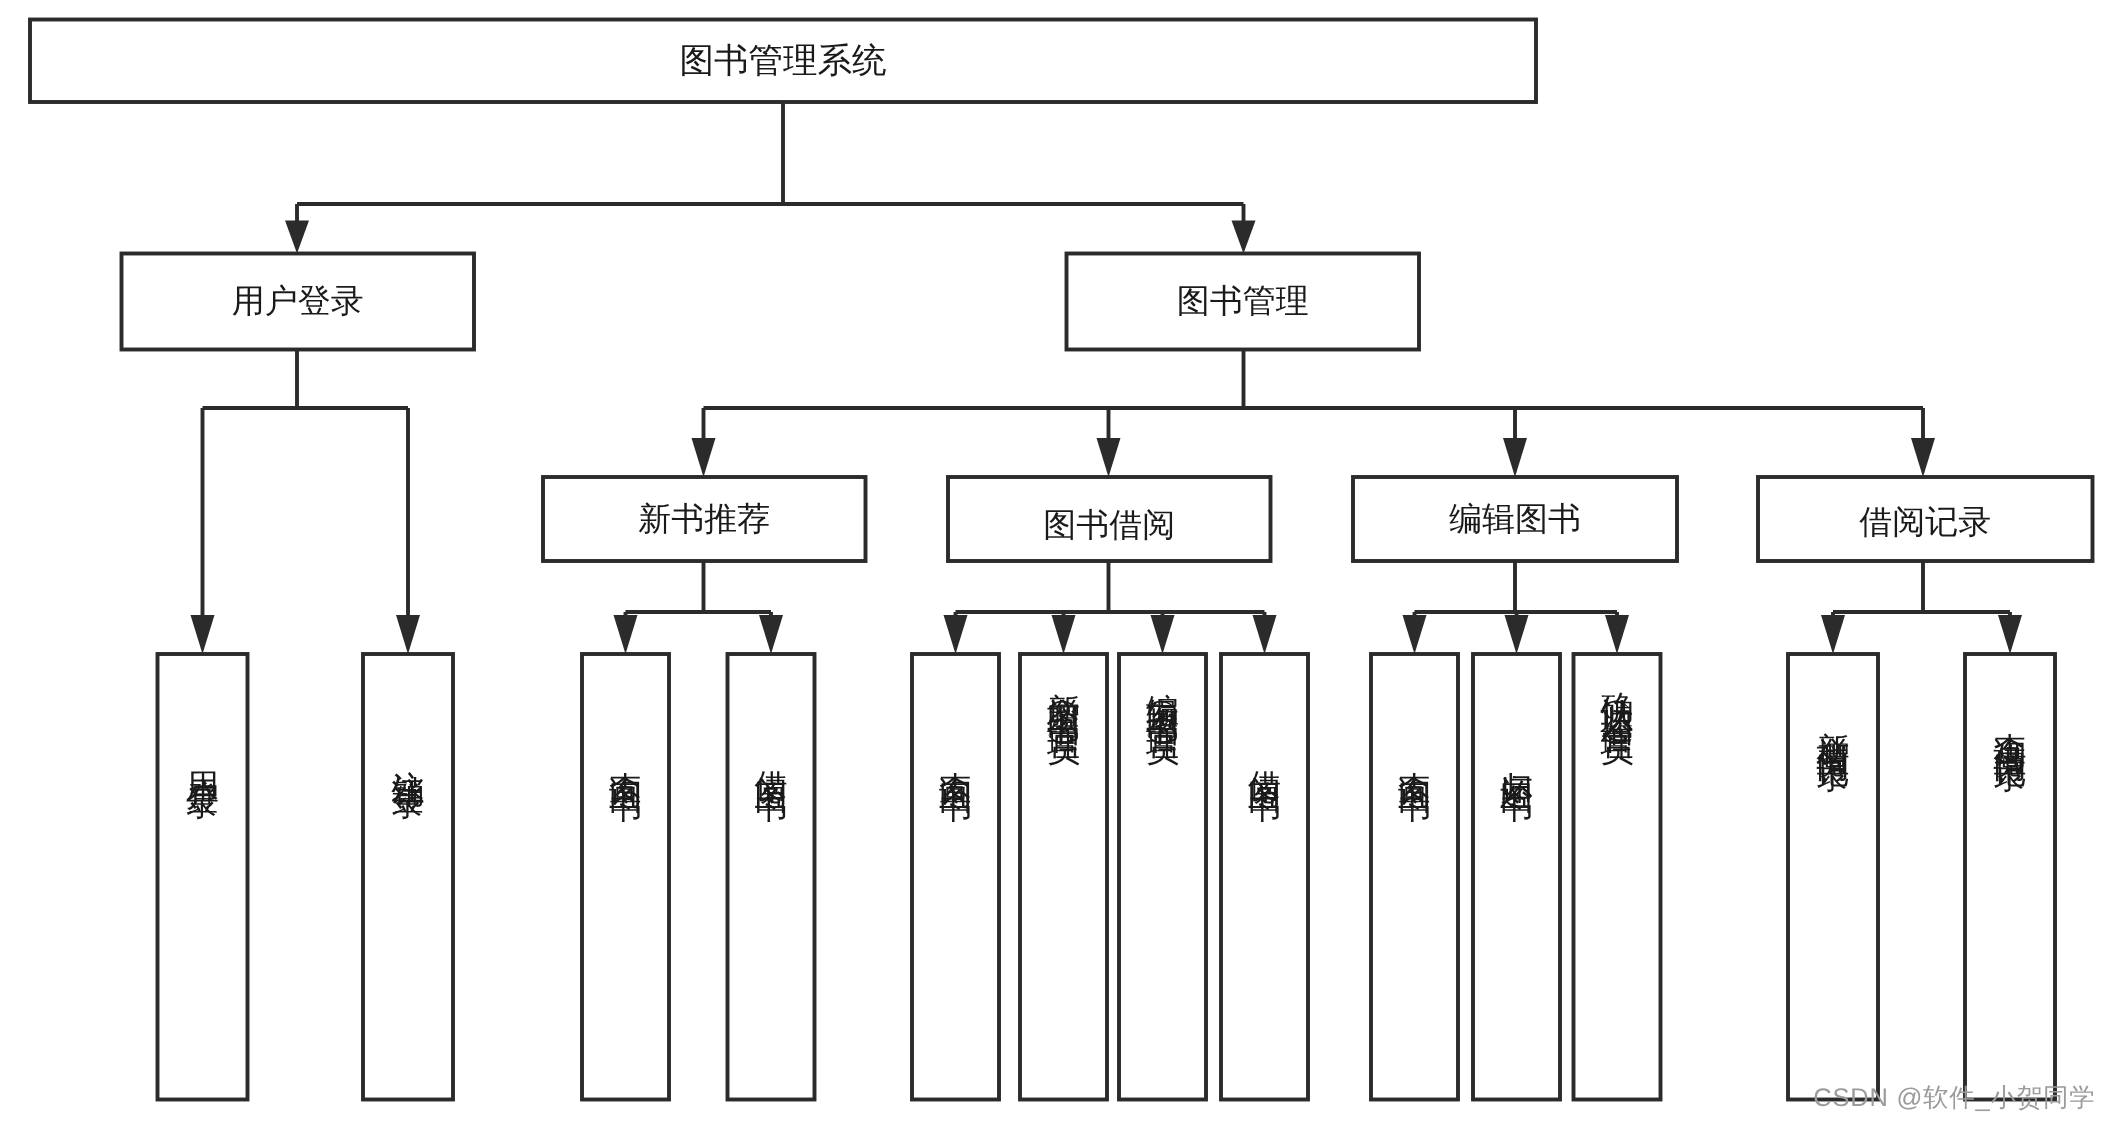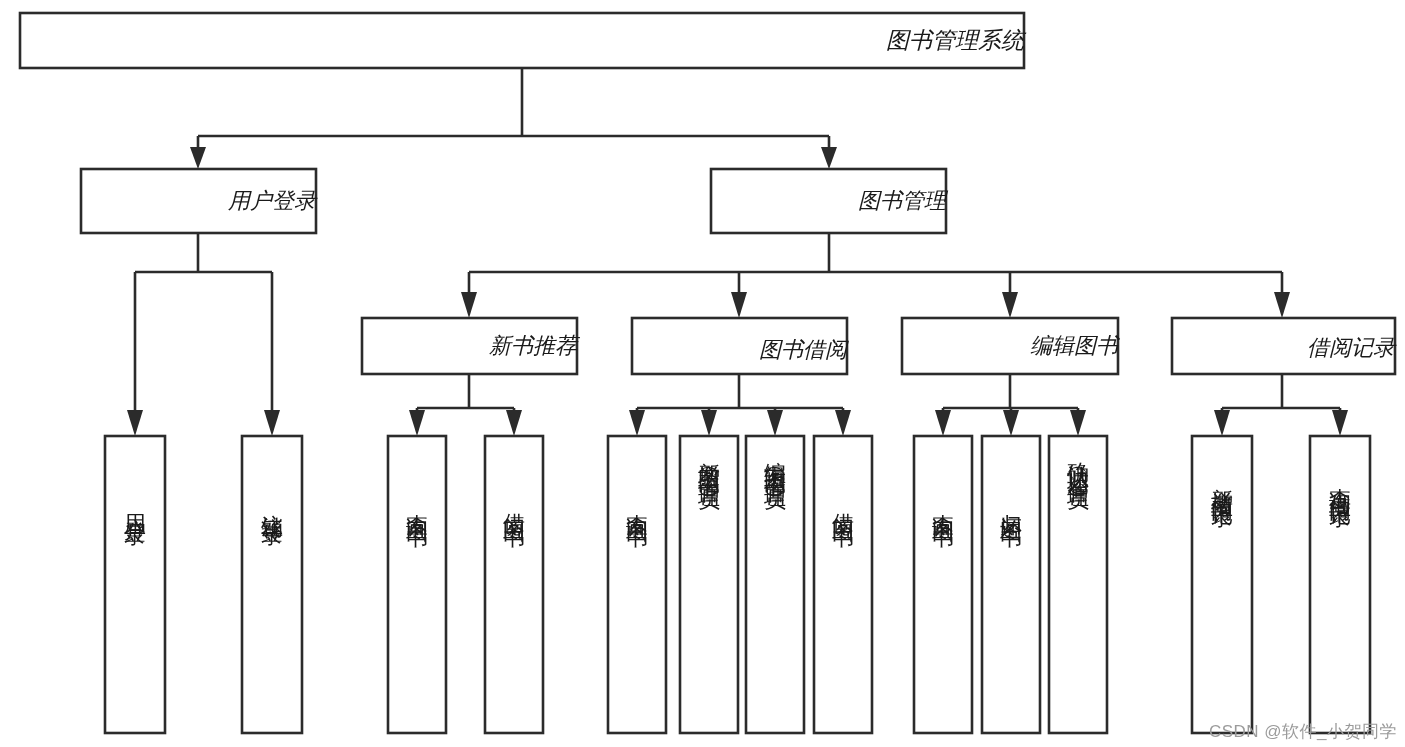--- a/index.html
+++ b/index.html
@@ -56,23 +56,22 @@
     font-size: 22px;
     line-height: 1;
     color: #1a1a1a;
     letter-spacing: 4px;
     white-space: nowrap;
   }
   .hlabel-wrap {
     position: absolute;
     display: flex;
     align-items: center;
-    justify-content: flex-end;
+    justify-content: center;
     pointer-events: none;
-    font-style: italic;
   }
   .hlabel-text {
     font-family: "Liberation Sans", "DejaVu Sans", sans-serif;
     font-size: 22px;
     color: #1a1a1a;
     white-space: nowrap;
   }
   .root-label-text {
     font-size: 23px;
   }

